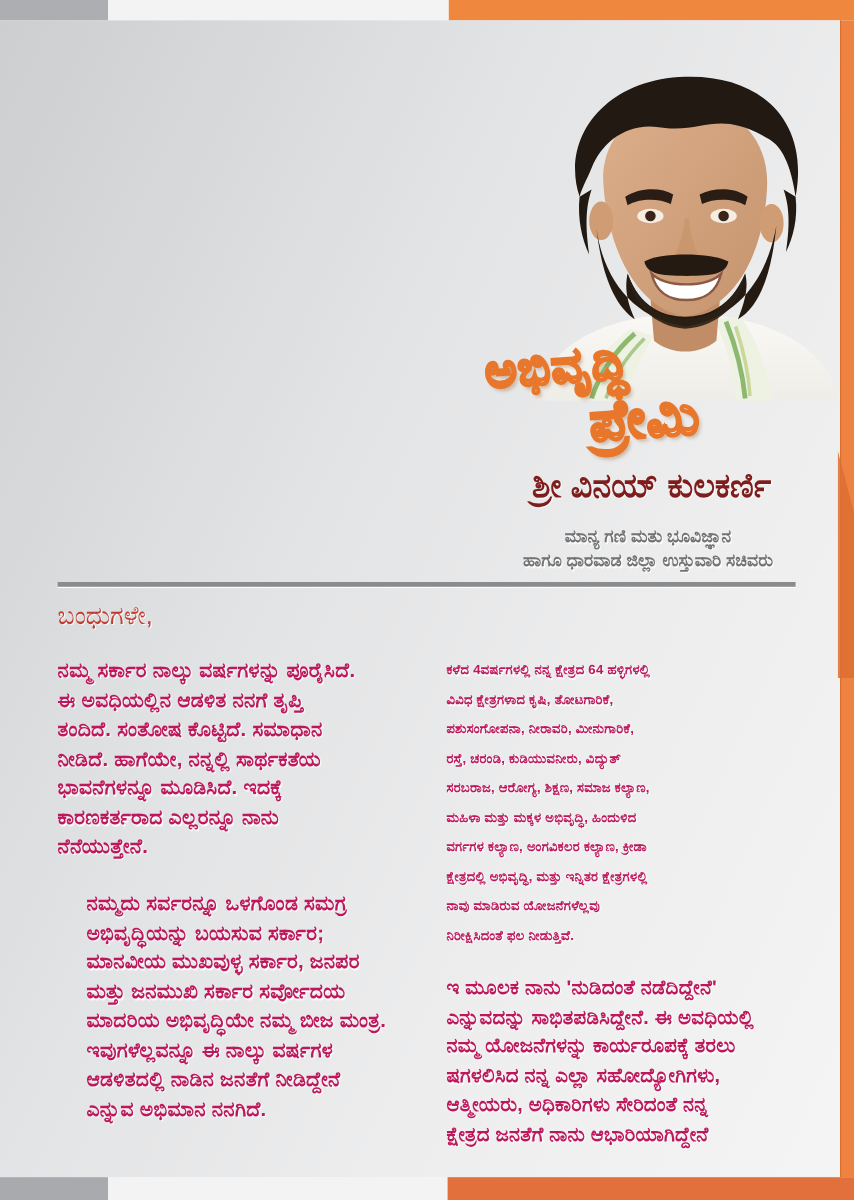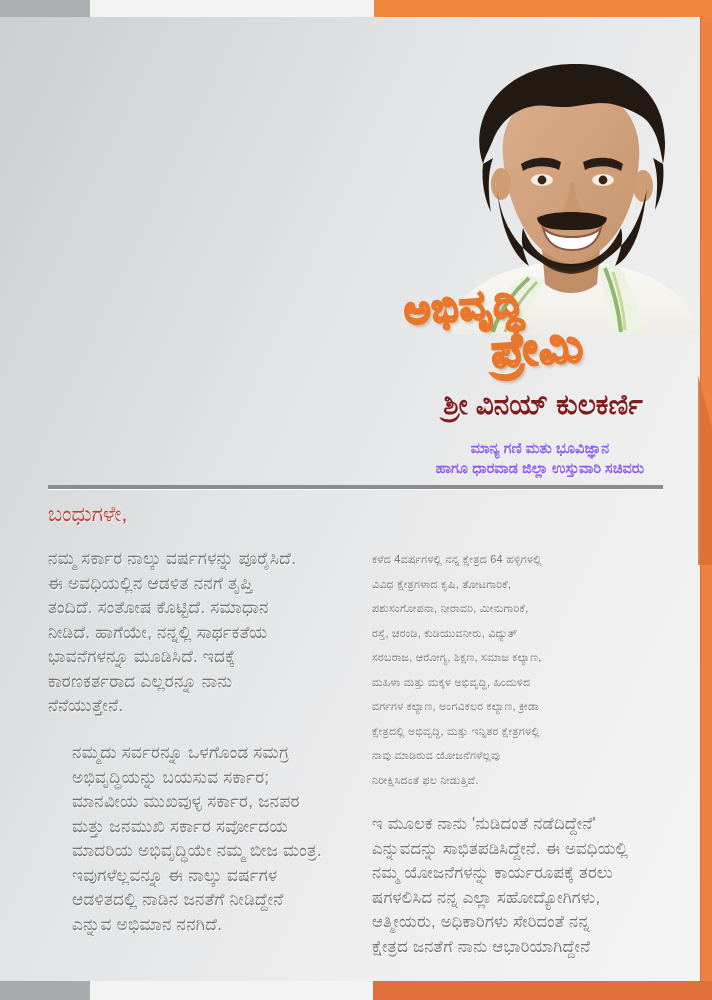--- a/index.html
+++ b/index.html
@@ -43,39 +43,40 @@
   .deco-line1 { left:404px; top:284px; font-size:40px; transform:rotate(-4deg); }
   .deco-line2 { left:491px; top:321px; font-size:46px; transform:rotate(-4deg); }
   
   .person-name {
     position:absolute; left:383px; top:389px; width:320px;
     font-size:28px; font-weight:bold; color:#7f1d1d; text-align:center;
     white-space:nowrap; text-shadow:1px 1px 0 rgba(255,255,255,.7);
   }
   .designation {
     position:absolute; left:380px; top:438px; width:320px;
-    font-size:14.5px; font-weight:bold; color:#8b5cf6; text-align:center;
+    font-size:14.5px; font-weight:bold; color:#737373; text-align:center;
     line-height:20px; white-space:pre-line;
     text-shadow:1px 1px 0 rgba(255,255,255,.8);
   }
   
   .separator {
     position:absolute; left:48px; top:485px; width:615px; height:4px;
     background:#8b8c8e; box-shadow:0 1px 0 #fdfdfd;
   }
   .greeting {
     position:absolute; left:48px; top:502px;
     font-size:21px; color:#c23b31;
     text-shadow:1px 1px 0 rgba(255,255,255,.8);
   }
   
   .para {
-    position:absolute; font-size:17px; line-height:24.5px; color:#737373;
+    position:absolute; font-size:17px; line-height:24.5px; color:#be185d;
     white-space:pre; letter-spacing:.2px;
     text-shadow:1px 1px 1px #ffffff;
+    font-weight:bold;
   }
   .left-para1  { left:48px;  top:547px; }
   .left-para2  { left:48px;  top:741px;margin-left:24px; }
   .right-para1 { left:372px; top:547px; font-size:11px; }
   .right-para2 { left:372px; top:811px; font-size:16.5px; }
 </style>
 </head>
 <body>
 
 <div class="page">

